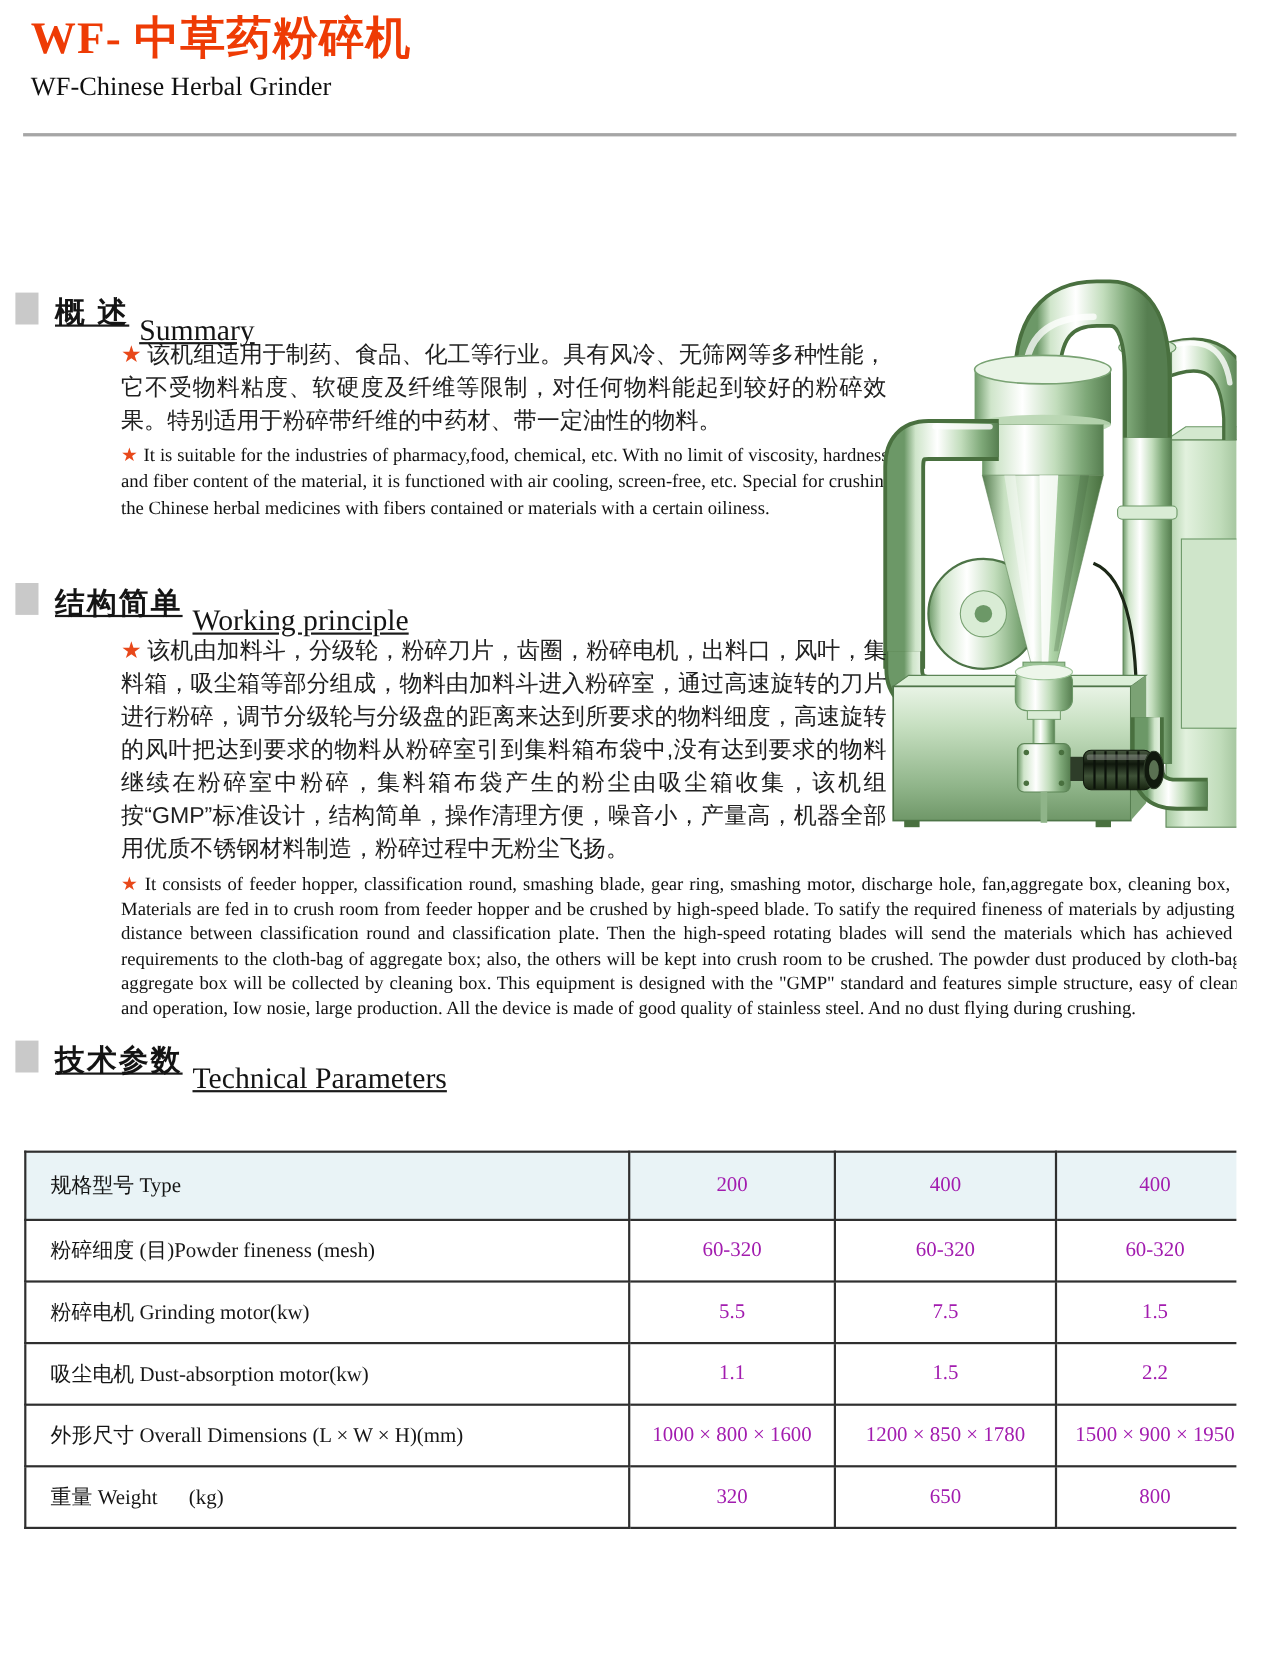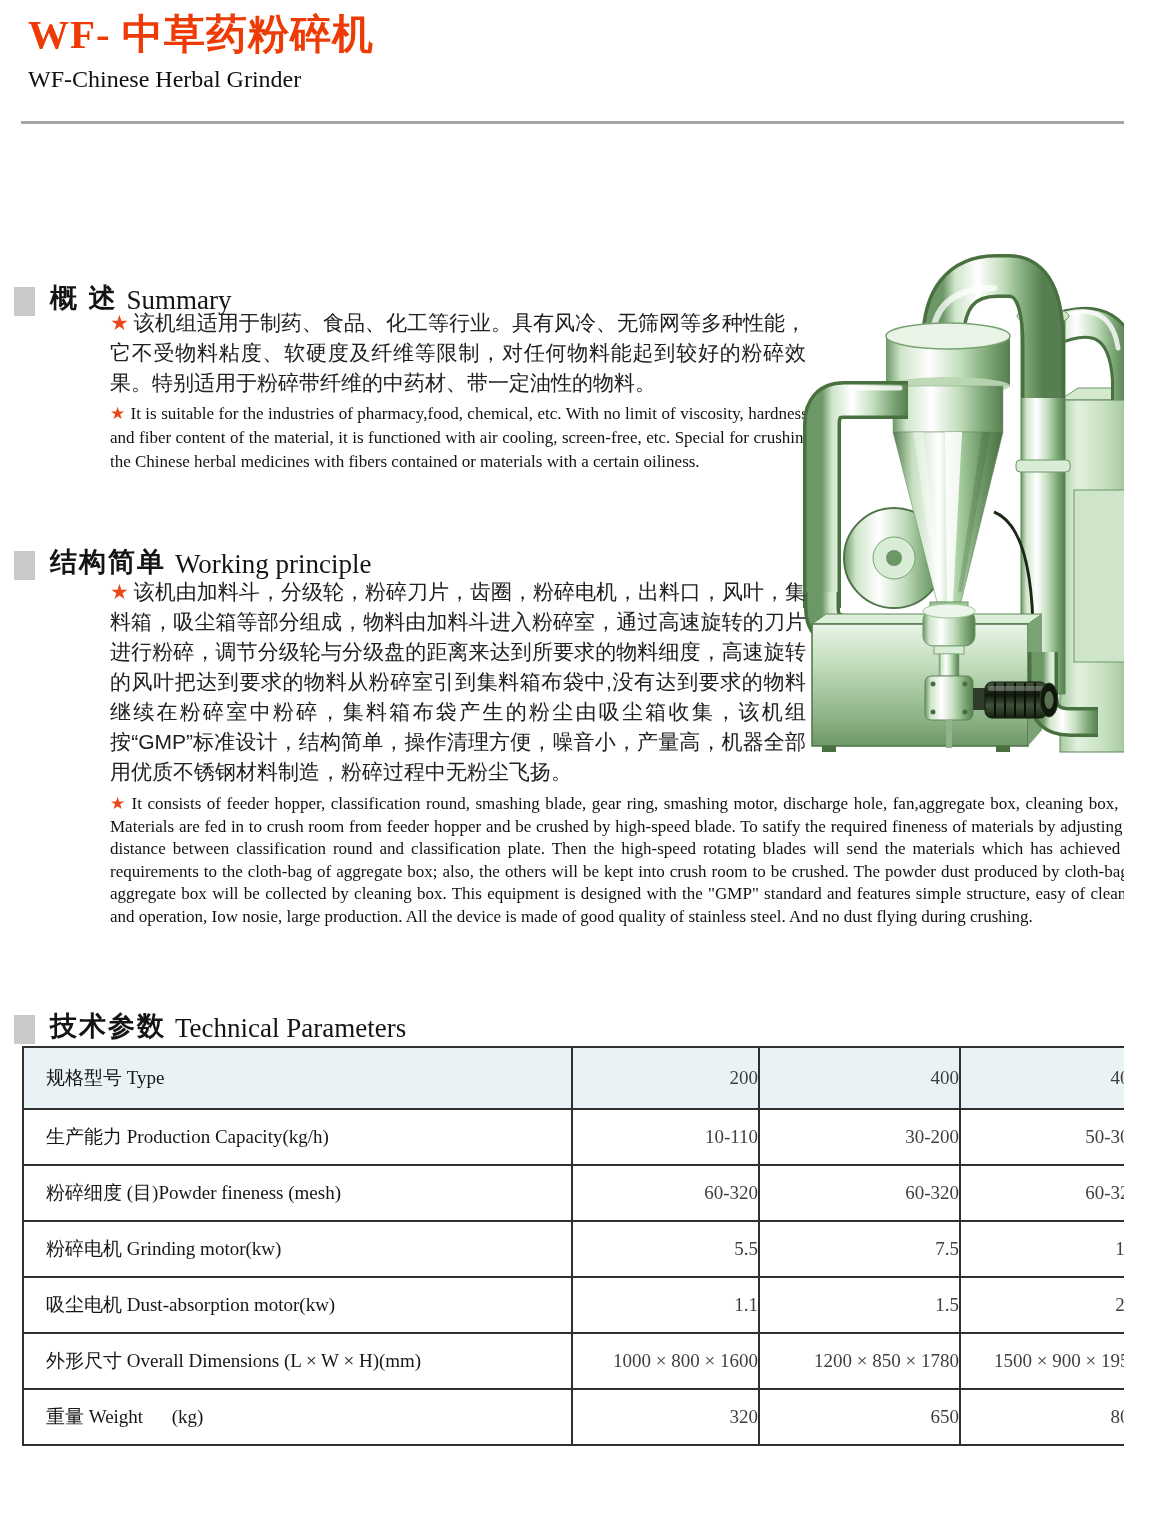--- a/index.html
+++ b/index.html
@@ -14,27 +14,27 @@
   .page{position:relative;width:1124px;height:1520px;background:#fff;overflow:hidden;
         font-family:"Liberation Sans",sans-serif;color:#1a1a1a;}
 
   .title{position:absolute;left:28px;top:10px;
          font-family:"Liberation Serif",serif;font-weight:700;font-size:41px;line-height:1.2;
          color:var(--accent);letter-spacing:1px;}
   .subtitle{position:absolute;left:28px;top:66px;
             font-family:"Liberation Serif",serif;font-size:24px;color:#101010;}
   .rule{position:absolute;left:21px;top:121px;width:1119px;height:3px;background:var(--rule);}
 
-  .sec{position:absolute;display:flex;align-items:flex-end;}
+  .sec{position:absolute;display:flex;align-items:flex-start;text-decoration:underline;}
   .sec .sq{width:21px;height:29px;background:var(--bullet);margin-right:15px;flex:none;}
   .sec .zh{font-weight:700;font-size:27px;color:#141414;letter-spacing:2px;}
   .sec .en{font-family:"Liberation Serif",serif;font-size:27px;color:#141414;margin-left:9px;margin-top:19px;}
   #sec-summary{left:14px;top:266px;}
   #sec-working{left:14px;top:530px;}
-  #sec-tech{left:14px;top:994px;}
+  #sec-tech{left:14px;top:946px;}
 
   .para{position:absolute;text-align:justify;}
   .para .star{color:var(--star);padding-right:5px;}
   .zhtext{font-family:"Liberation Sans",sans-serif;font-size:21px;line-height:30px;color:#202020;}
   .entext{font-family:"Liberation Serif",serif;font-size:17px;color:#111;}
   #p-sum-zh{left:110px;top:308px;width:696px;}
   #p-sum-en{left:110px;top:402px;width:702px;line-height:24px;}
   #p-work-zh{left:110px;top:577px;width:696px;}
   #p-work-en{left:110px;top:793px;width:1038px;line-height:22.6px;}
 
@@ -42,21 +42,21 @@
 
   table.tech{position:absolute;left:22px;top:1046px;width:1117px;
              border-collapse:collapse;table-layout:fixed;}
   table.tech td{border:2px solid #2f2f2f;font-size:19px;vertical-align:middle;
                 overflow:hidden;white-space:nowrap;}
   table.tech tr{height:56px;}
   table.tech tr.hdr{height:62px;}
   table.tech tr.hdr td{background:var(--table_header_bg);}
   td.lbl{padding-left:22px;text-align:left;
          font-family:"Liberation Serif","Liberation Sans",serif;color:#161616;}
-  td.val{text-align:right;font-family:"Liberation Serif",serif;color:#404040;}
+  td.val{text-align:center;font-family:"Liberation Serif",serif;color:#a21caf;}
 </style>
 </head>
 <body>
 
 <div class="page">
 
   <div class="title">WF- 中草药粉碎机</div>
   <div class="subtitle">WF-Chinese Herbal Grinder</div>
   <div class="rule"></div>
 
@@ -207,26 +207,20 @@
         <col style="width:180px">
     </colgroup>
     <tbody>
       <tr class="hdr">
         <td class="lbl">规格型号 Type</td>
         <td class="val">200</td>
         <td class="val">400</td>
         <td class="val">400</td>
       </tr>
       <tr>
-        <td class="lbl">生产能力 Production Capacity(kg/h)</td>
-        <td class="val">10-110</td>
-        <td class="val">30-200</td>
-        <td class="val">50-300</td>
-      </tr>
-      <tr>
         <td class="lbl">粉碎细度 (目)Powder fineness (mesh)</td>
         <td class="val">60-320</td>
         <td class="val">60-320</td>
         <td class="val">60-320</td>
       </tr>
       <tr>
         <td class="lbl">粉碎电机 Grinding motor(kw)</td>
         <td class="val">5.5</td>
         <td class="val">7.5</td>
         <td class="val">1.5</td>

